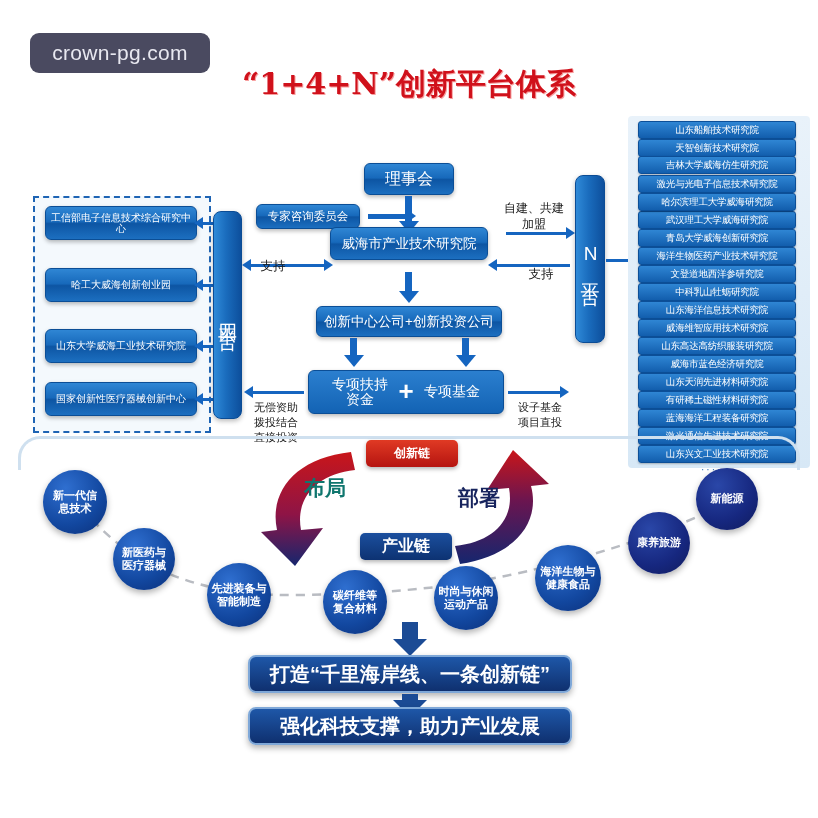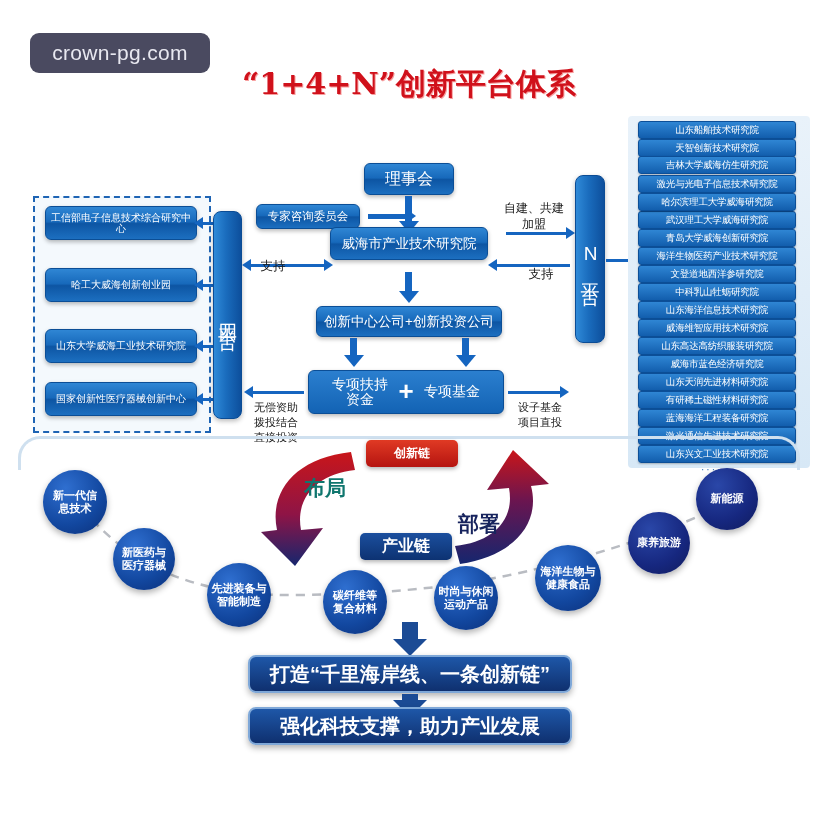--- a/index.html
+++ b/index.html
@@ -150,21 +150,21 @@
     left:360px;top:533px;width:92px;height:27px;
     background:linear-gradient(180deg,#1b4f9e 0%,#0d3272 100%);
     border-radius:5px;color:#fff;font-size:16px;font-weight:bold;
     display:flex;align-items:center;justify-content:center;
     box-shadow:0 2px 4px rgba(0,0,0,.3);
   }
   #word-buju{
     left:288px;top:474px;font-size:21px;font-weight:bold;color:#0f766e;margin-left:16px;
   }
   #word-bushu{
-    left:458px;top:510px;font-size:21px;font-weight:bold;color:#17245e;
+    left:458px;top:484px;font-size:21px;font-weight:bold;color:#17245e;
   }
 
   
   .circle{
     border-radius:50%;color:#fff;
     display:flex;align-items:center;justify-content:center;text-align:center;
     font-size:11px;line-height:1.2;font-weight:bold;
     box-shadow:0 3px 6px rgba(0,0,0,.3);
   }
   .c-light{background:radial-gradient(circle at 35% 28%,#2f6fd0 0%,#12479f 60%,#0b2f78 100%);}

